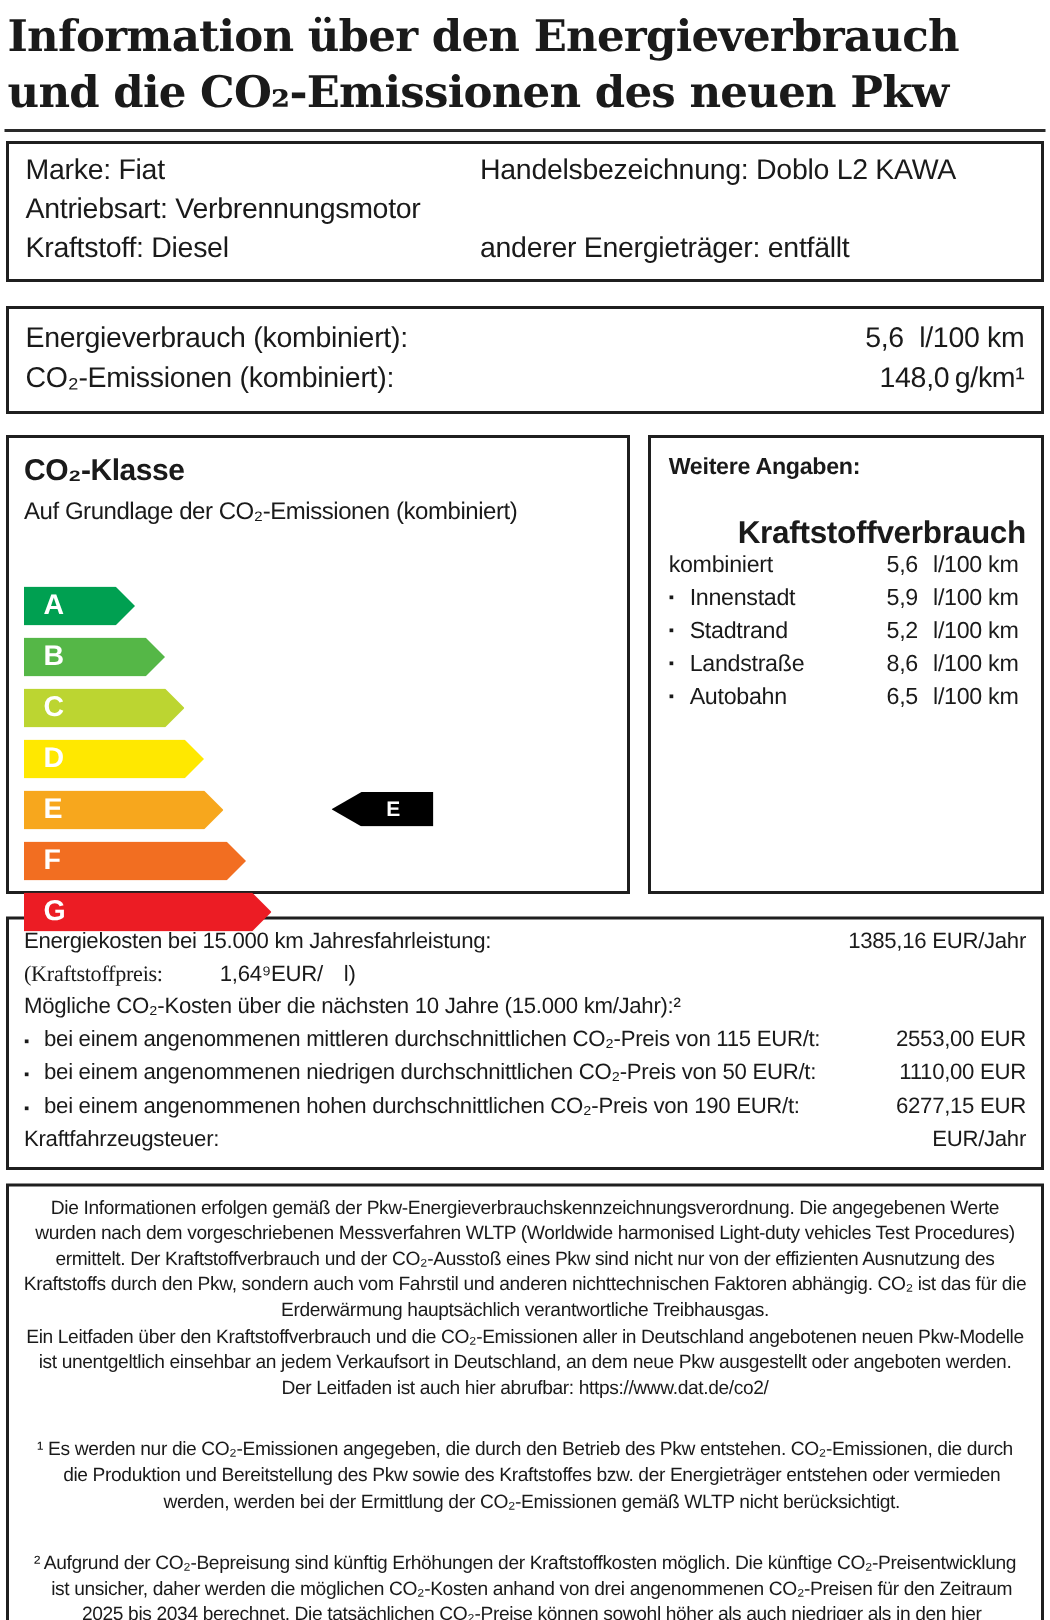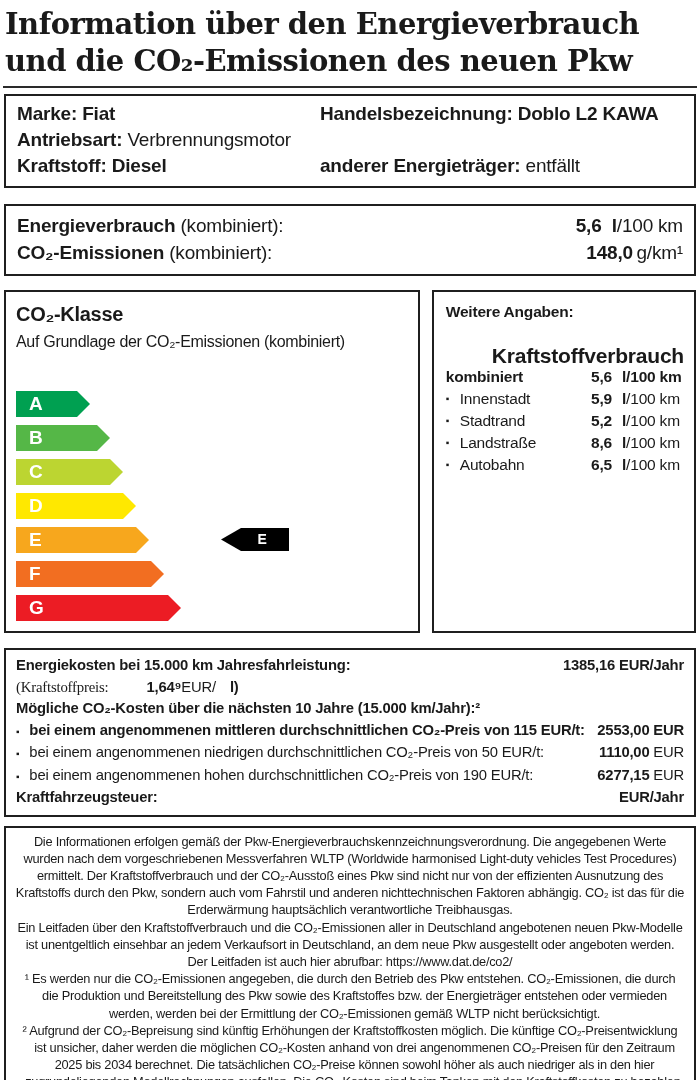--- a/index.html
+++ b/index.html
@@ -5,21 +5,21 @@
   * { margin:0; padding:0; box-sizing:border-box; }
   html,body { background:#ffffff; }
   body {
     width:700px; height:1080px;
     font-family:"Liberation Sans","DejaVu Sans",sans-serif;
     color:#1a1a1a;
     padding:4px 3px 0 3px;
     letter-spacing:-0.2px;
     overflow:hidden;
   }
-  .b { font-weight:bold; }
+  .b { font-weight:normal; }
 
   
   .title {
     font-family:"DejaVu Serif","Liberation Serif",serif;
     font-weight:bold;
     font-size:29px;
     line-height:37px;
     letter-spacing:-0.5px;
     padding:2px 2px 0 2px;
   }
@@ -35,21 +35,21 @@
   .veh-grid { display:grid; grid-template-columns:303px 1fr; }
   .veh-cell { font-size:19px; line-height:26px; white-space:nowrap; }
   .veh-span2 { grid-column:1 / span 2; }
 
   
   .consumption-box { padding:6px 11px 8px 11px; margin-bottom:14px; }
   .cons-row { display:flex; align-items:baseline; font-size:19px; line-height:27px; }
   .cons-right { margin-left:auto; white-space:nowrap; }
 
   
-  .class-section { display:flex; gap:12px; margin:0 1px 15px 1px; height:343px; }
+  .class-section { display:flex; gap:12px; margin:0 1px 15px 1px; height:306px; }
   .class-left {
     flex:1 1 auto; border:2px solid #1f1f1f; position:relative;
     padding:8px 10px;
   }
   .class-right {
     flex:0 0 230px; border:2px solid #1f1f1f;
     padding:10px 10px 10px 12px;
   }
   .class-heading { font-size:20px; font-weight:bold; line-height:28px; letter-spacing:-0.3px; }
   .class-subheading { font-size:16px; line-height:27px; letter-spacing:-0.3px; }
@@ -93,21 +93,21 @@
   .cost-row { display:flex; align-items:baseline; line-height:21.5px; white-space:nowrap; }
   .cost-right { margin-left:auto; }
   .fuel-price-label { margin-right:38px;font-family:Liberation Serif, serif; }
   .fuel-price-unit { margin-right:14px; }
   .cost-bullet-row { display:flex; align-items:baseline; line-height:21.5px; white-space:nowrap; }
   .cost-bullet-row .bullet { margin-right:10px; line-height:21.5px; }
 
   
   .fineprint-box { padding:5px 9px 6px 9px; margin-bottom:6px; font-size:12.8px; letter-spacing:-0.25px; }
   .fineprint-box p { line-height:17.2px;text-align:center; }
-  .fineprint-box p.fn { padding-left:9px; text-indent:-9px; }
+  .fineprint-box p.fn { padding-left:9px; text-indent:-9px;margin-top:24px; }
 </style>
 </head>
 <body>
 
 <div class="title">
   <div>Information über den Energieverbrauch</div>
   <div>und die CO₂-Emissionen des neuen Pkw</div>
 </div>
 <div class="title-divider"></div>
 

